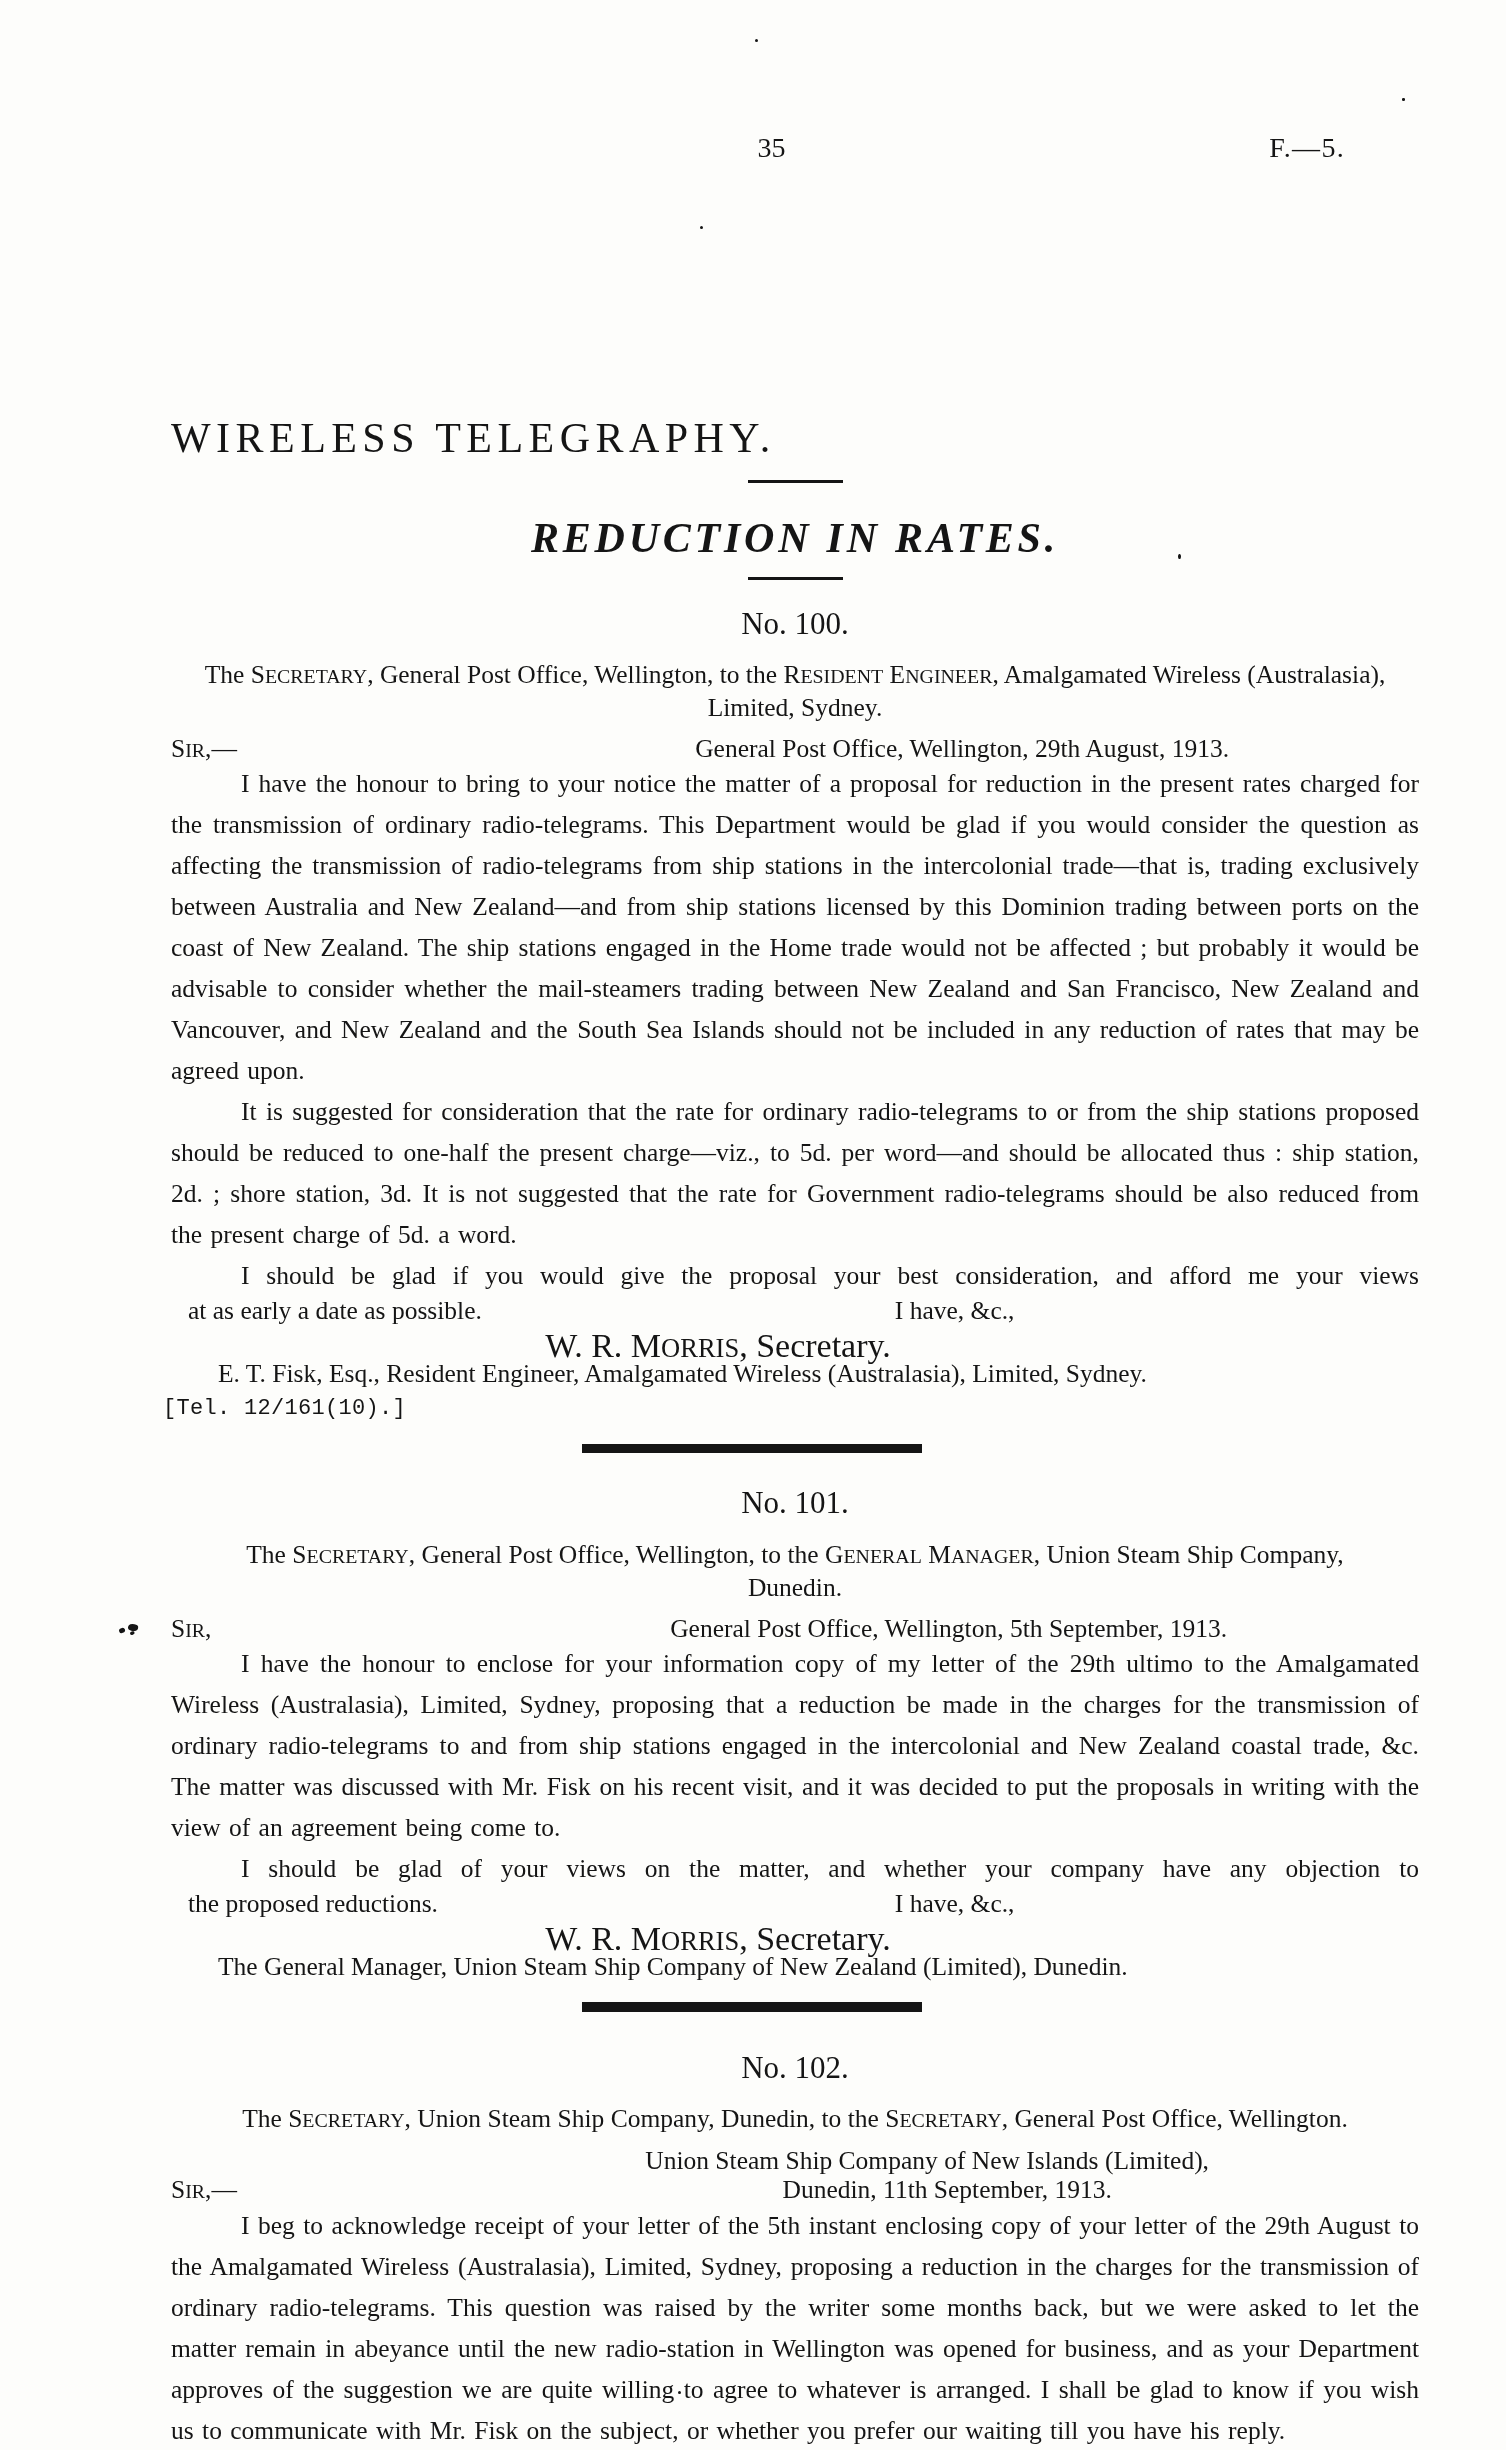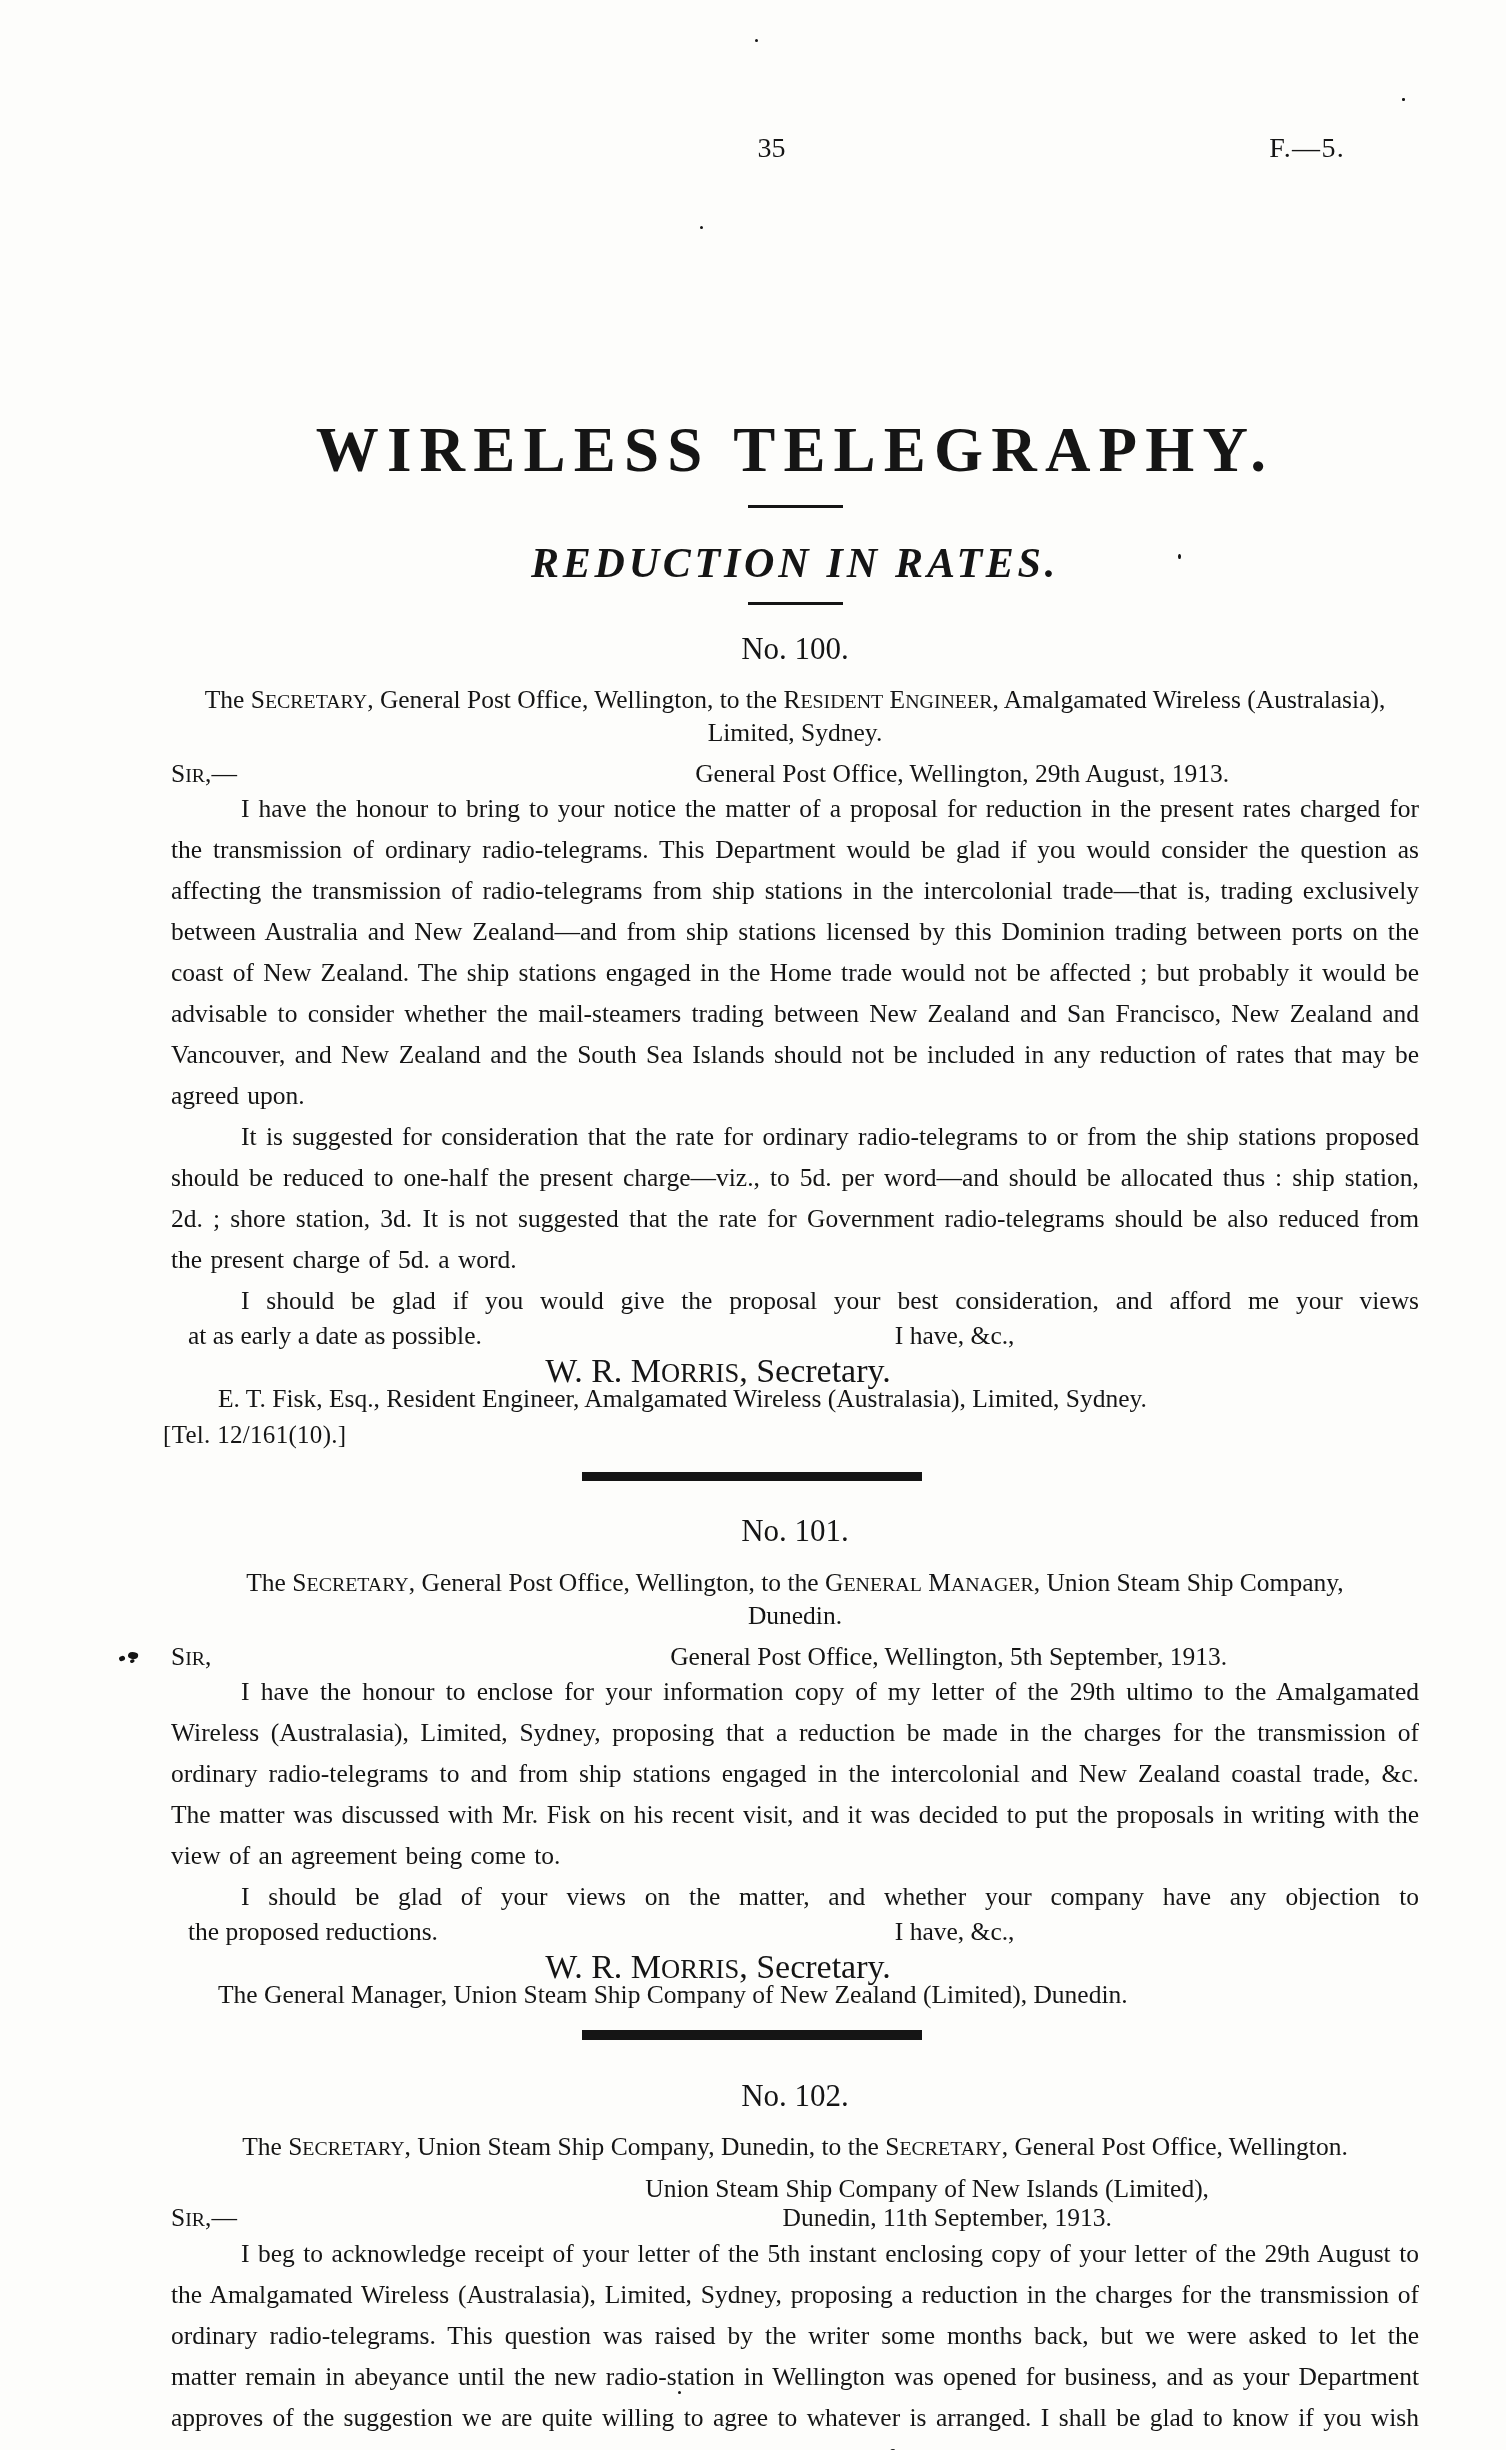--- a/index.html
+++ b/index.html
@@ -17,22 +17,22 @@
     box-sizing:border-box;
     padding:132px 87px 0 171px;
     overflow:hidden;
   }
   
   .page-header{position:relative;height:35px;font-size:28px;}
   .page-number{position:absolute;left:-47px;right:0;text-align:center;}
   .doc-ref{position:absolute;right:74px;letter-spacing:1.3px;}
   
   .doc-title{
-    margin:247px 0 0;text-align:center;
-    font-size:63px;font-weight:700;letter-spacing:.13em;
+    margin:247px 0 0;
+    font-size:42px;font-weight:400;letter-spacing:.13em;
     white-space:nowrap;
   }
   .rule{width:95px;height:3.4px;background:var(--ink);margin:17.5px auto 0;}
   .doc-subtitle{
     margin:31px 0 0;text-align:center;
     font-size:42px;font-weight:700;letter-spacing:.09em;font-style:italic;
   }
   .rule.rule-2{margin-top:14.8px;}
   
   .letter{position:relative;}
@@ -54,21 +54,21 @@
     text-align:justify;text-indent:70px;word-spacing:2px;
   }
   .stretch{text-align-last:justify;}
   .closing-row{position:relative;height:29.5px;font-size:25.5px;}
   .closing-left{position:absolute;left:17px;white-space:nowrap;}
   .valediction{position:absolute;left:58%;white-space:nowrap;}
   .valediction-row{position:relative;height:29.5px;font-size:25.5px;}
   .valediction-row .valediction{left:60%;}
   .signature-row{margin-top:1.3px;height:31px;text-align:center;padding-right:154px;font-size:34px;}
   .addressee{margin:1.3px 0 0 47px;font-size:25.5px;}
-  .footnote{margin:6.7px 0 0 -8px;font-size:25px;letter-spacing:0.3px;}
+  .footnote{margin:6.7px 0 0 -8px;font-size:22px;letter-spacing:0.3px;font-family:Liberation Mono, monospace;}
   .bottom-row{position:relative;height:31px;margin-top:1.3px;font-size:25.5px;}
   .bottom-row .bottom-addressee{margin-left:47px;}
   .bottom-row .bottom-signature{position:absolute;right:117px;top:0;white-space:nowrap;}
   
   .divider-bar{width:340px;height:9.4px;background:var(--ink);margin:23px 0 0 411px;}
   .divider-bar.d2{margin-top:20px;}
   
   .ink-mark{position:absolute;left:-52px;top:10.7px;width:23px;height:16px;}
   .ink-mark::before{
     content:"";position:absolute;left:0;top:4px;width:6px;height:4.7px;

